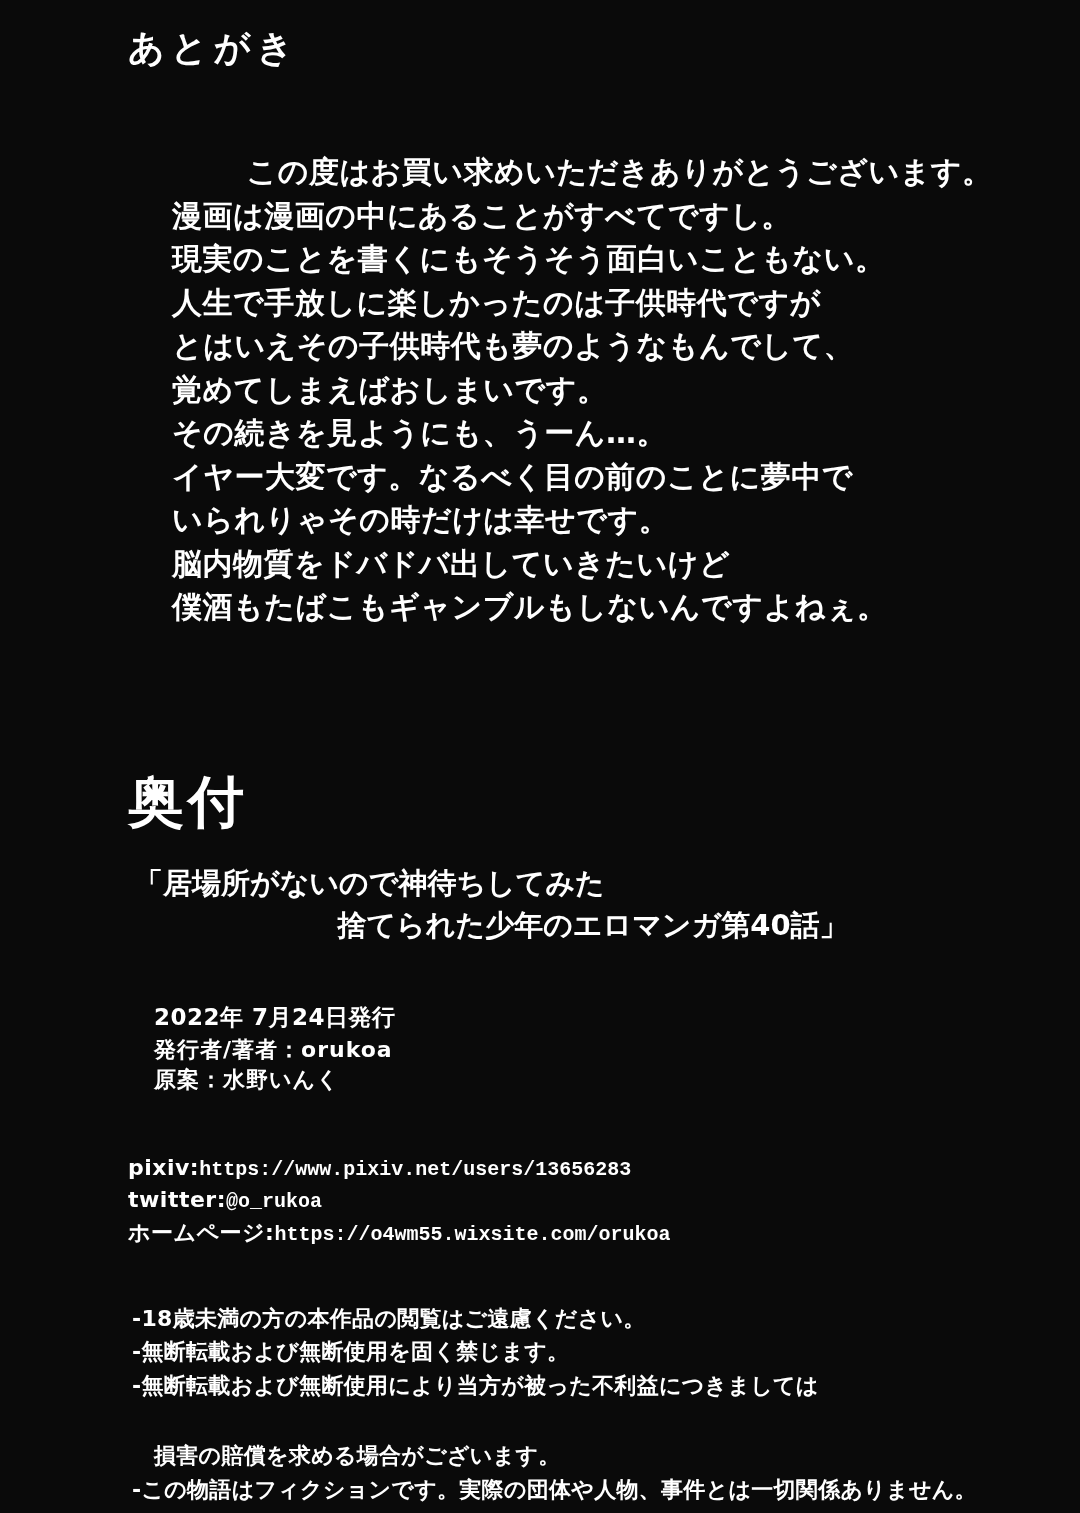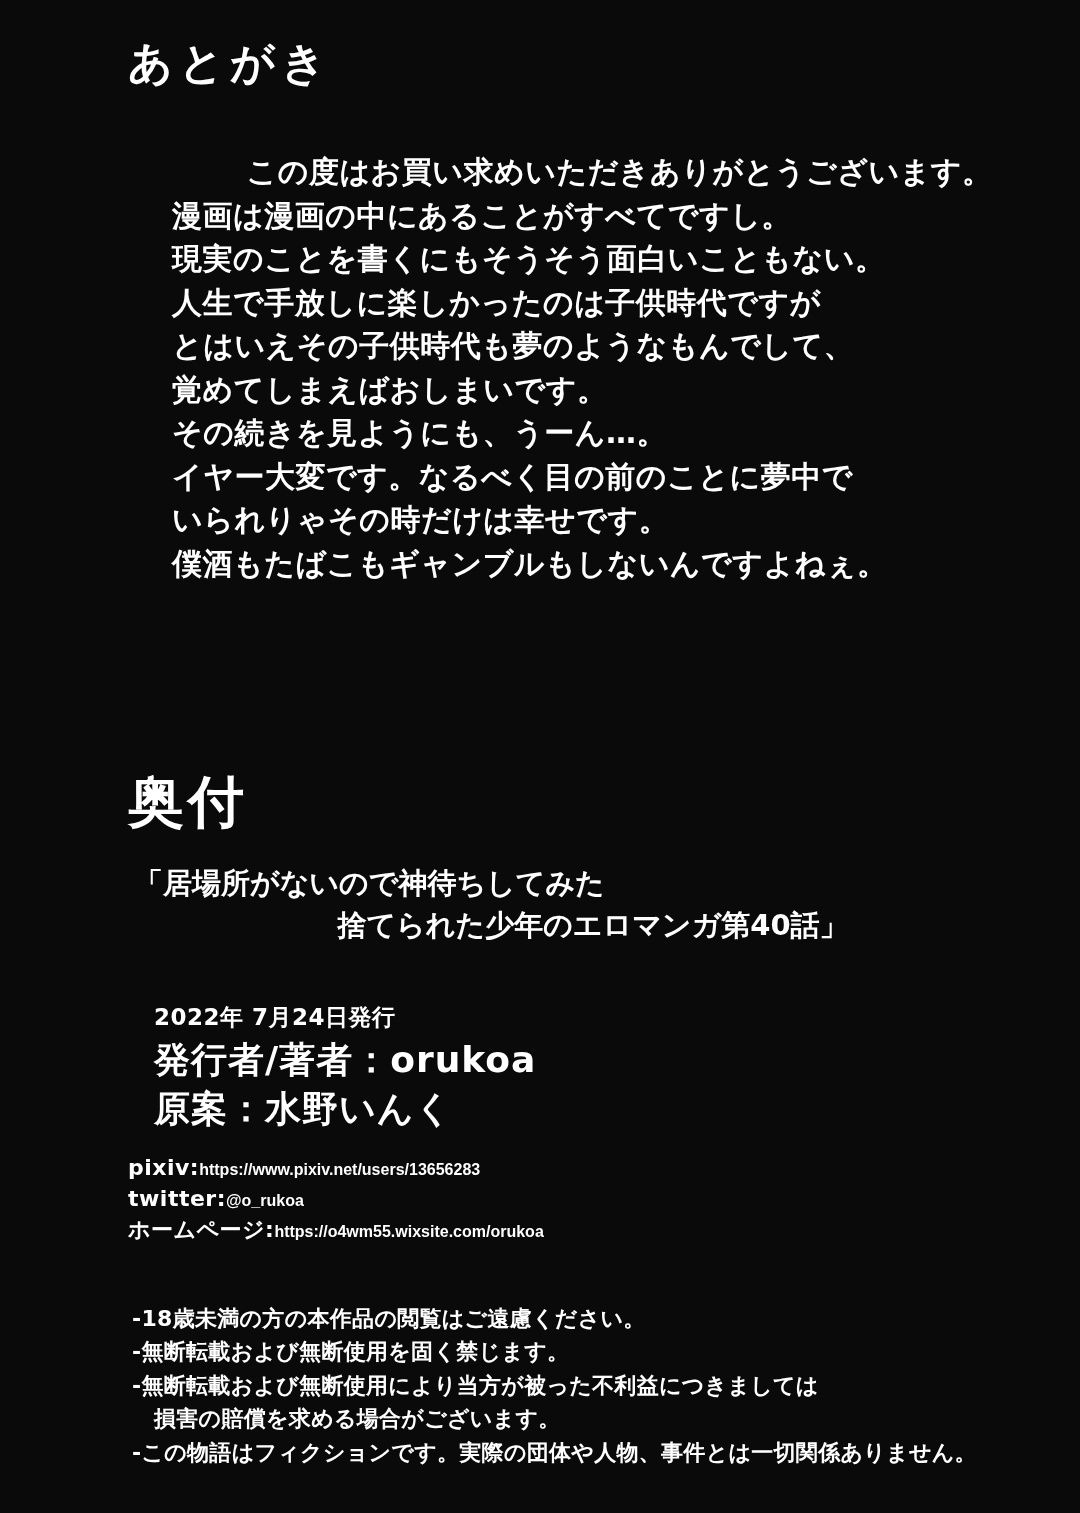--- a/index.html
+++ b/index.html
@@ -17,22 +17,22 @@
   .page {
     position: relative;
     width: 1080px;
     height: 1513px;
     background: #0a0a0a;
   }
 
   .afterword-title {
     position: absolute;
     left: 128px;
-    top: 39px;
-    font-size: 44px;
+    top: 28px;
+    font-size: 36px;
     font-weight: bold;
     letter-spacing: 6px;
     color: #ffffff;
     line-height: 1.1;
   }
 
   .afterword-body {
     position: absolute;
     left: 128px;
     top: 150px;
@@ -86,21 +86,21 @@
     margin-left: 24px;
   }
   .pubinfo .date {
     font-size: 23px;
     font-weight: bold;
     line-height: 1.5;
     letter-spacing: 0.5px;
   }
   .pubinfo .author,
   .pubinfo .original {
-    font-size: 36px;
+    font-size: 22px;
     font-weight: bold;
     line-height: 1.38;
     letter-spacing: 1px;
   }
 
   .links {
     position: absolute;
     left: 128px;
     top: 1152px;
     width: 920px;
@@ -109,61 +109,63 @@
   .links .row {
     line-height: 1.42;
     white-space: nowrap;
   }
   .links .label {
     font-size: 22px;
     font-weight: bold;
     letter-spacing: 0.5px;
   }
   .links .value {
-    font-family: Liberation Sans, sans-serif;
-    font-size: 16px;
+    font-family: Liberation Mono, monospace;
+    font-size: 20px;
     font-weight: bold;
     letter-spacing: 0px;
   }
 
   .notes {
     position: absolute;
     left: 132px;
     top: 1302px;
     width: 900px;
     font-size: 22px;
     font-weight: bold;
     line-height: 1.52;
     color: #ffffff;
     letter-spacing: 0.3px;
   }
   .notes .note {
     white-space: pre;
   }
   .notes .note.cont {
     padding-left: 22px;
+    margin-top: 37px;
   }
 </style>
 </head>
 <body>
 
 <div class="page">
 
   <div class="afterword-title">あとがき</div>
 
   <div class="afterword-body">
     <div class="line indent">　この度はお買い求めいただきありがとうございます。</div>
     <div class="line">漫画は漫画の中にあることがすべてですし。</div>
     <div class="line">現実のことを書くにもそうそう面白いこともない。</div>
     <div class="line">人生で手放しに楽しかったのは子供時代ですが</div>
     <div class="line">とはいえその子供時代も夢のようなもんでして、</div>
     <div class="line">覚めてしまえばおしまいです。</div>
     <div class="line">その続きを見ようにも、うーん…。</div>
     <div class="line">イヤー大変です。なるべく目の前のことに夢中で</div>
     <div class="line">いられりゃその時だけは幸せです。</div>
+    <div class="line">脳内物質をドバドバ出していきたいけど</div>
     <div class="line">僕酒もたばこもギャンブルもしないんですよねぇ。</div>
   </div>
 
   <div class="colophon-title">奥付</div>
 
   <div class="work-title">
     <span class="t1">「居場所がないので神待ちしてみた</span>
     <span class="t2">捨てられた少年のエロマンガ第40話」</span>
   </div>
 

